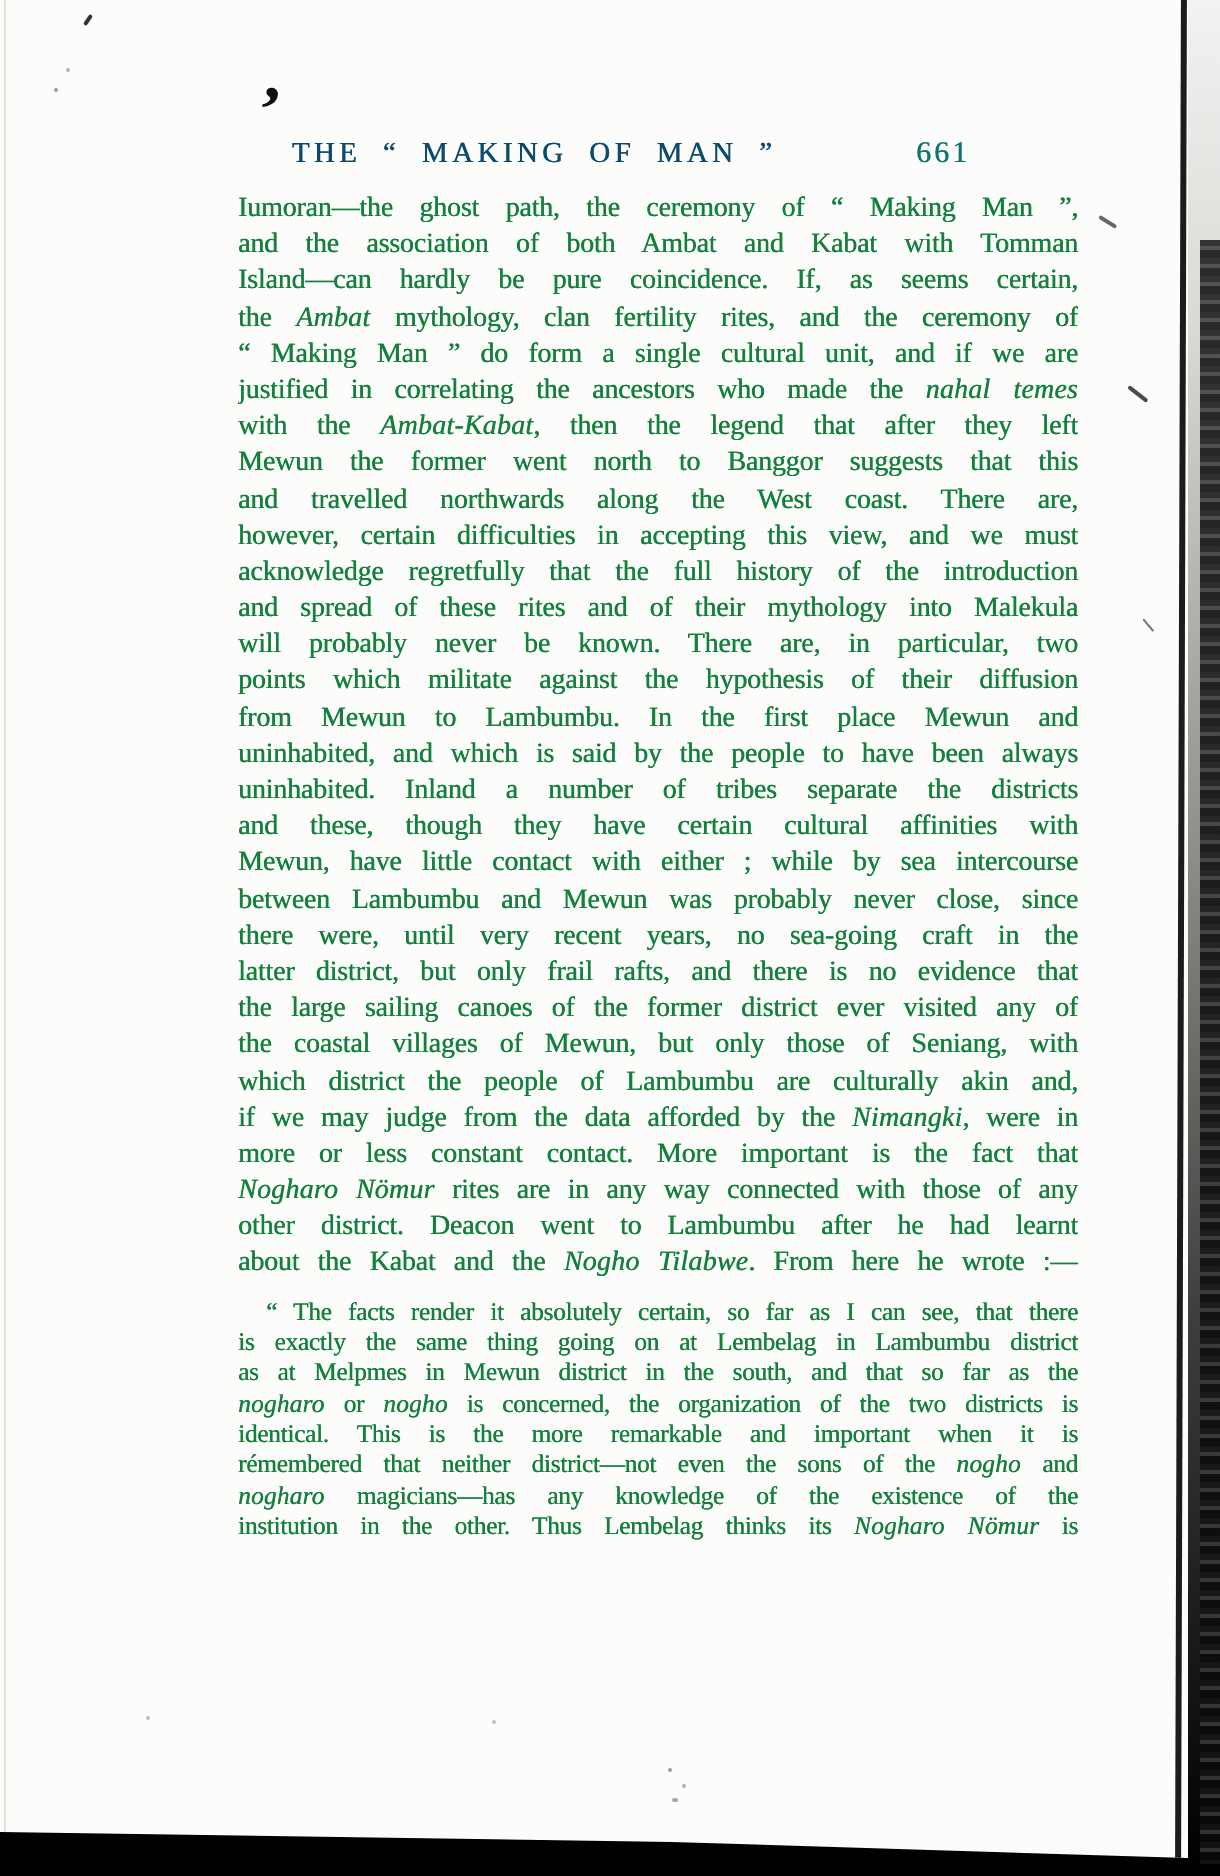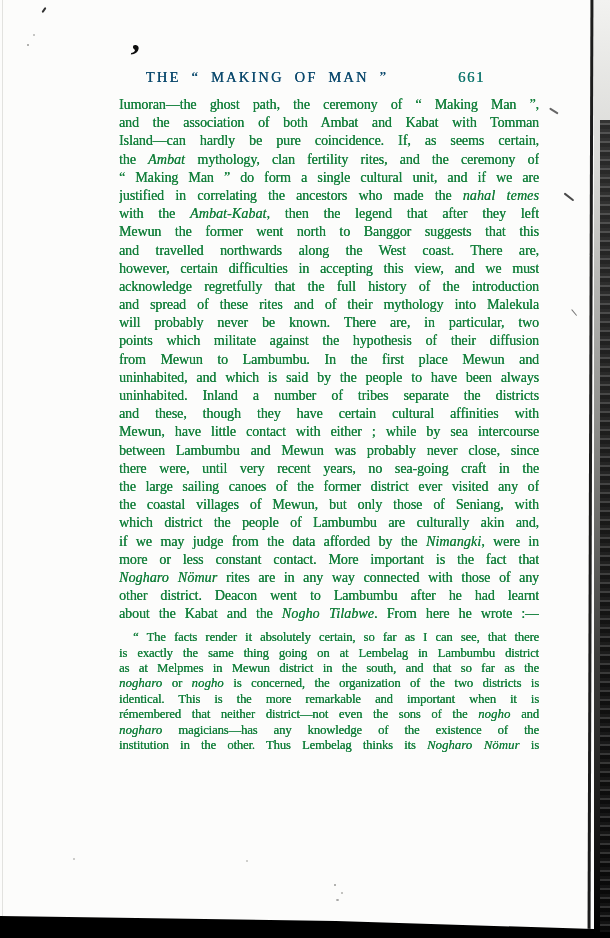--- a/index.html
+++ b/index.html
@@ -114,20 +114,21 @@
         <div class="tline"><span>and spread of these rites and of their mythology into Malekula</span></div>
         <div class="tline"><span>will probably never be known.  There are, in particular, two</span></div>
         <div class="tline"><span>points which militate against the hypothesis of their diffusion</span></div>
         <div class="tline"><span>from Mewun to Lambumbu.  In the first place Mewun and</span></div>
         <div class="tline"><span>uninhabited, and which is said by the people to have been always</span></div>
         <div class="tline"><span>uninhabited.  Inland a number of tribes separate the districts</span></div>
         <div class="tline"><span>and these, though they have certain cultural affinities with</span></div>
         <div class="tline"><span>Mewun, have little contact with either ;  while by sea intercourse</span></div>
         <div class="tline"><span>between Lambumbu and Mewun was probably never close, since</span></div>
         <div class="tline"><span>there were, until very recent years, no sea-going craft in the</span></div>
+        <div class="tline"><span>latter district, but only frail rafts, and there is no evidence that</span></div>
         <div class="tline"><span>the large sailing canoes of the former district ever visited any of</span></div>
         <div class="tline"><span>the coastal villages of Mewun, but only those of Seniang, with</span></div>
         <div class="tline"><span>which district the people of Lambumbu are culturally akin and,</span></div>
         <div class="tline"><span>if we may judge from the data afforded by the </span><i>Nimangki</i><span>, were in</span></div>
         <div class="tline"><span>more or less constant contact.  More important is the fact that</span></div>
         <div class="tline"><i>Nogharo Nömur</i><span> rites are in any way connected with those of any</span></div>
         <div class="tline"><span>other district.  Deacon went to Lambumbu after he had learnt</span></div>
         <div class="tline"><span>about the Kabat and the </span><i>Nogho Tilabwe</i><span>.   From here he wrote :—</span></div>
       </div>
     <div class="quote-par">

